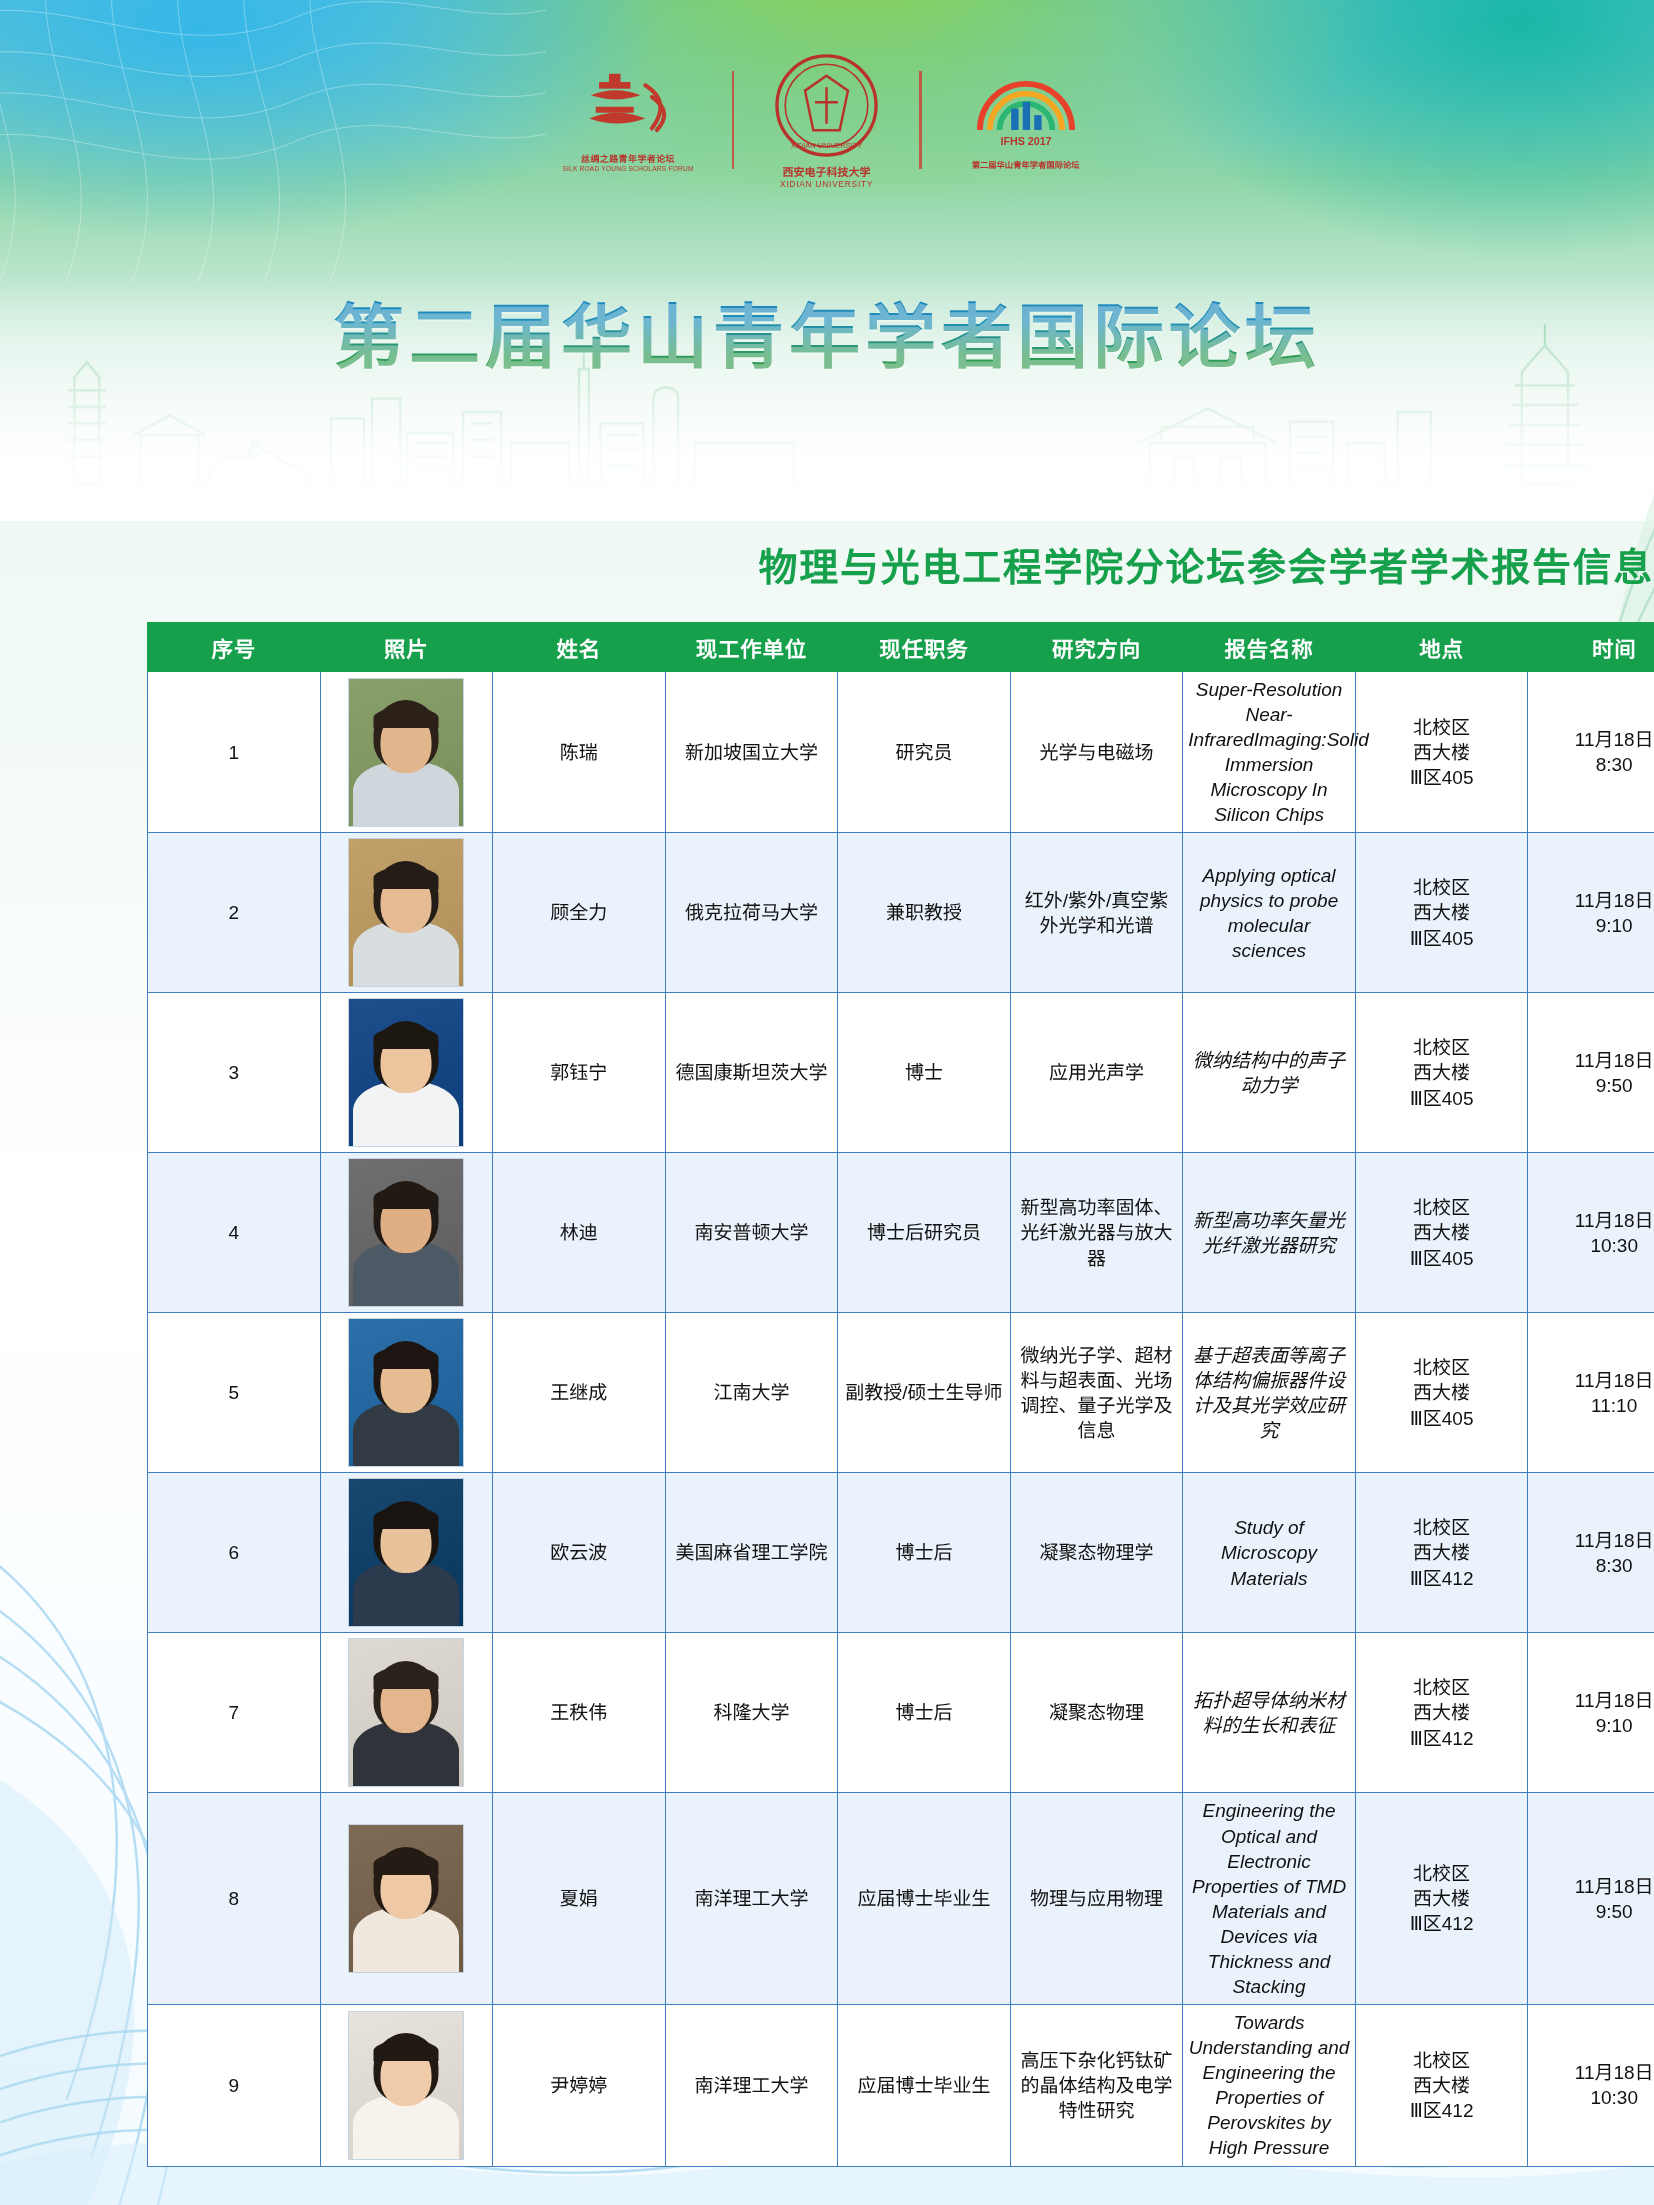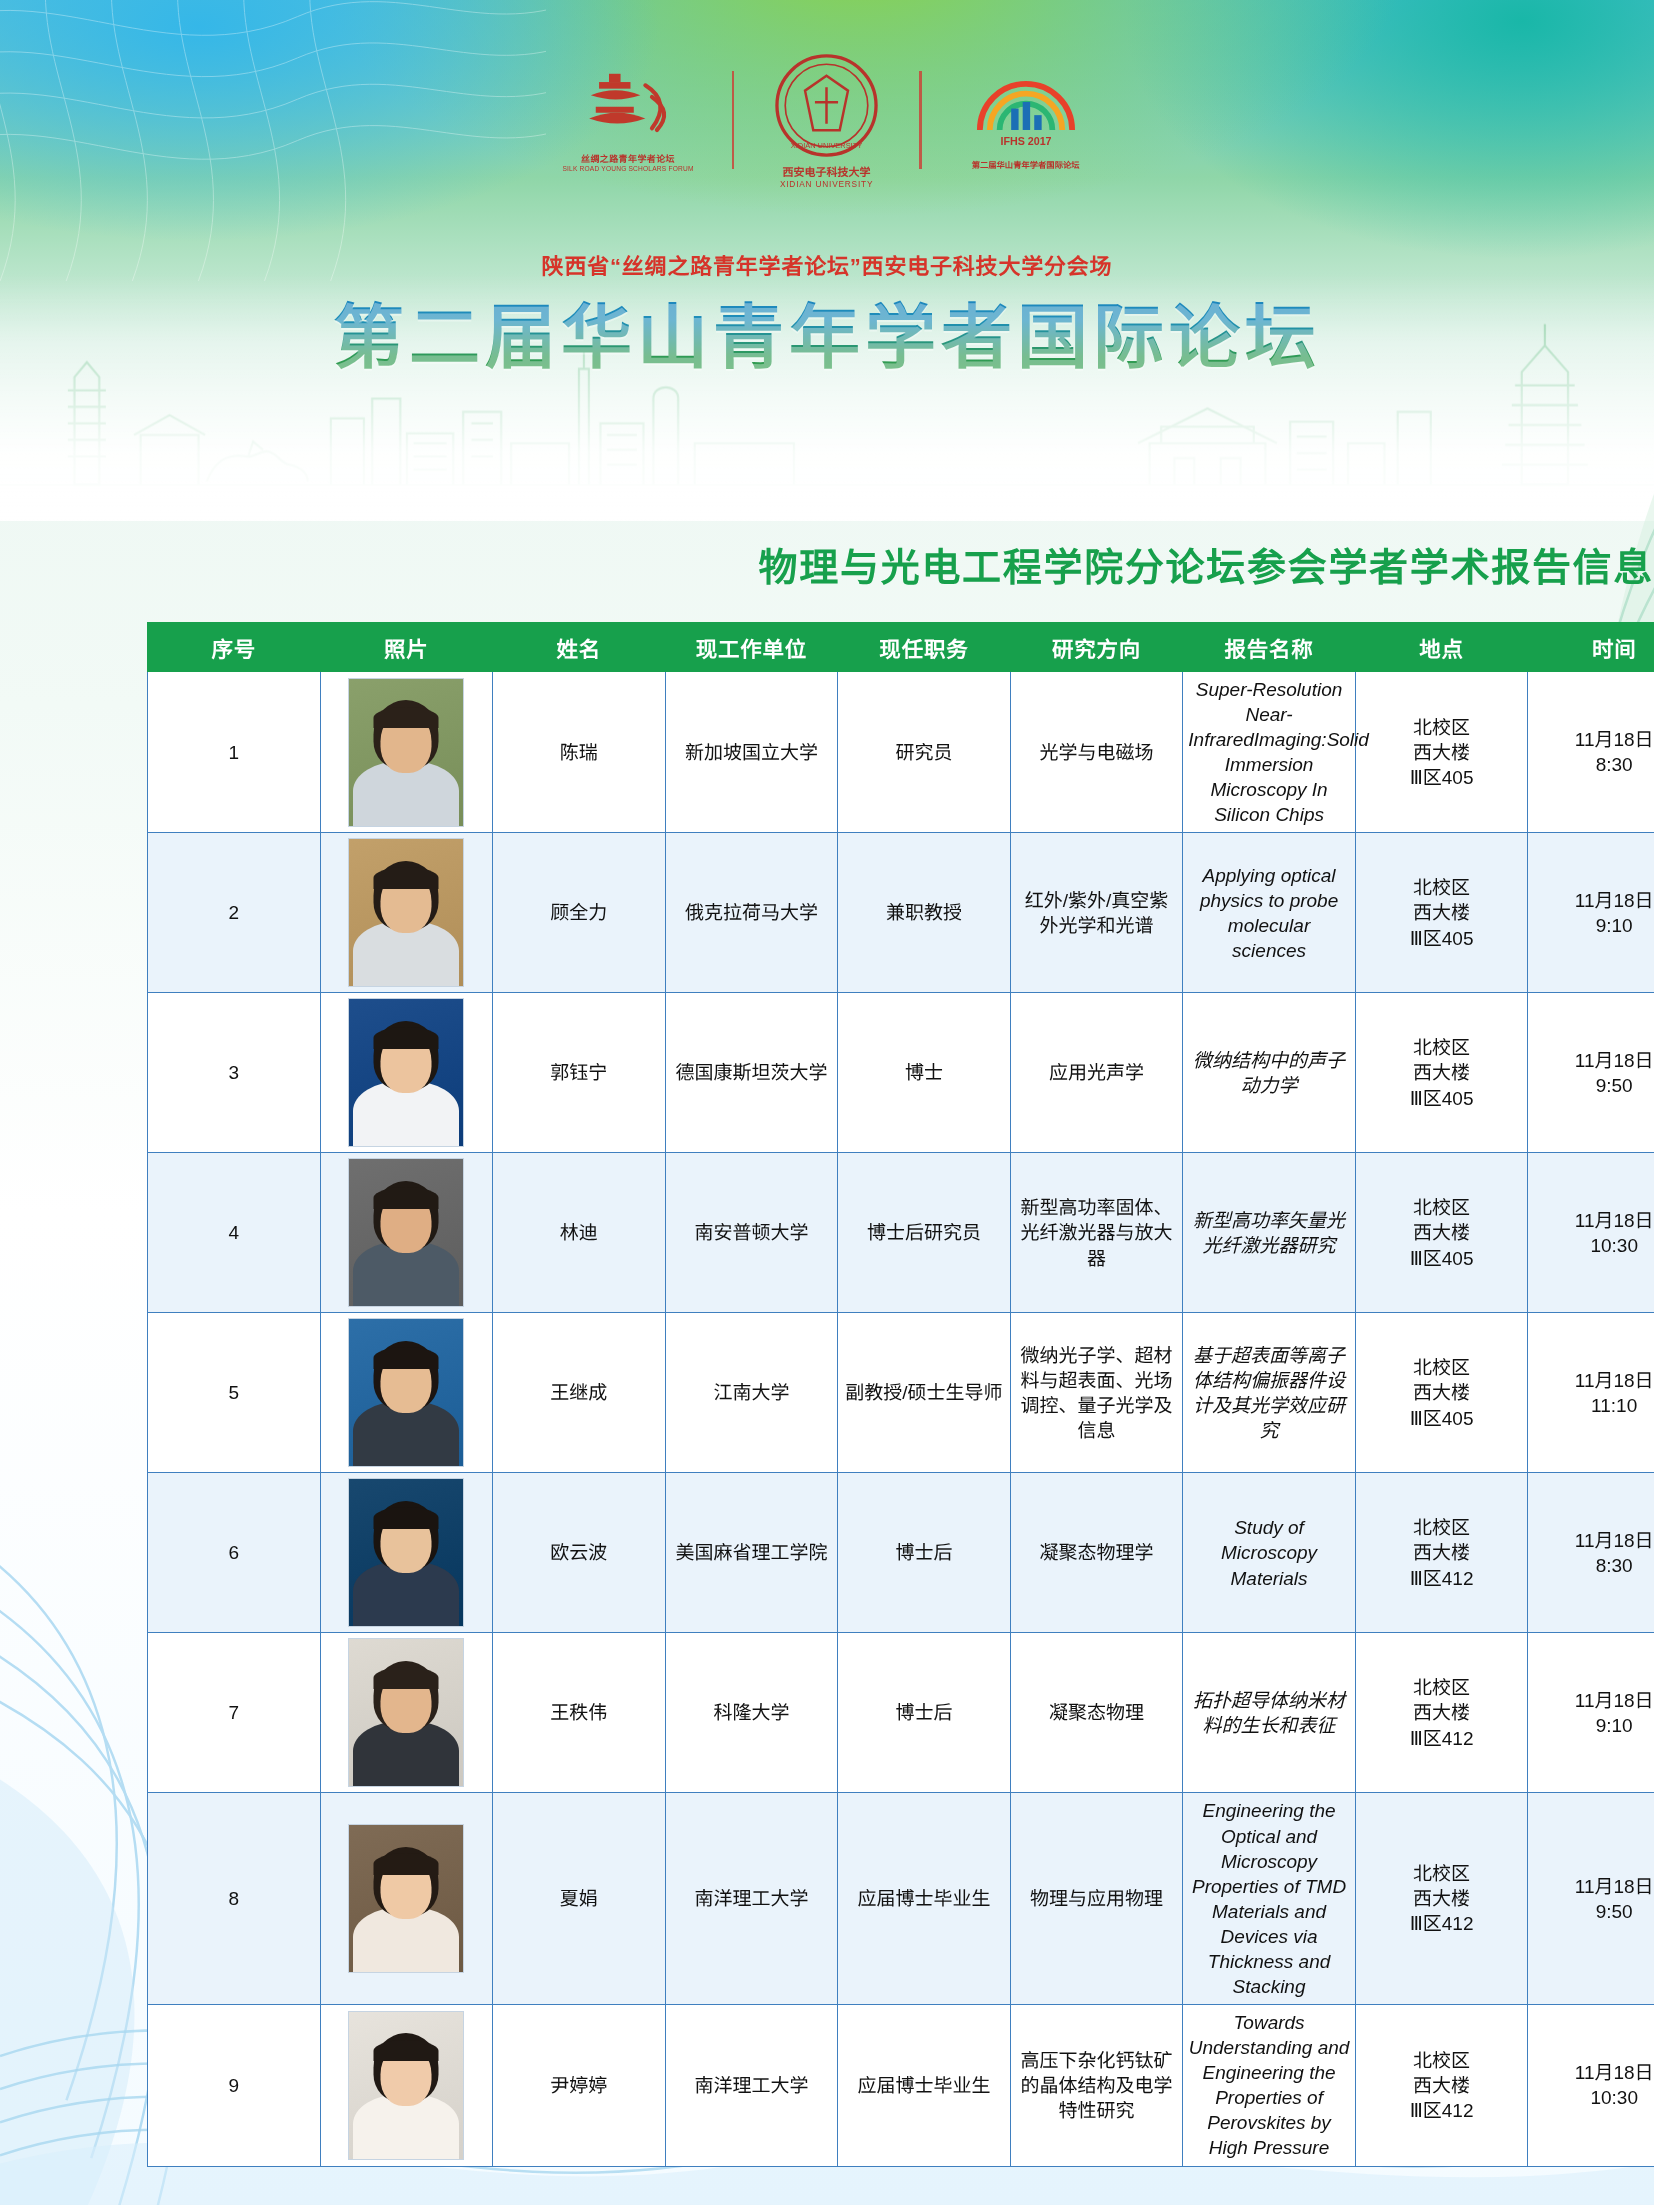--- a/index.html
+++ b/index.html
@@ -363,21 +363,20 @@
             <rect x="76" y="40" width="9" height="34"></rect>
             <rect x="90" y="56" width="9" height="18"></rect>
           </g>
           <text x="80" y="92" font-size="13" fill="#b8332b" text-anchor="middle" font-weight="bold" font-family="Liberation Sans, sans-serif">IFHS 2017</text>
         </svg>
       </div>
       <div class="cap">第二届华山青年学者国际论坛</div>
     </div>
   </div>
 
-  <div class="subtitle-top">陕西省“丝绸之路青年学者论坛”西安电子科技大学分会场</div>
   <div class="main-title">第二届华山青年学者国际论坛</div>
 
   <div class="section-title">物理与光电工程学院分论坛参会学者学术报告信息</div>
 
   <div class="table-wrap">
     <table class="schedule">
       <thead>
         <tr>
           <th>序号</th>
           <th>照片</th>
@@ -581,21 +580,21 @@
     <div class="body" style="width:106px;height:65px;background:#f0e8df"></div>
     <div class="hair" style="width:65px;height:69px;top:21.5px;background:#241b14"></div>
     <div class="head" style="width:51px;height:61px;top:33px;background:#efc9a5"></div>
     <div style="position:absolute;left:50%;transform:translateX(-50%);top:28px;width:65px;height:21.5px;background:#241b14;border-radius:50% 50% 0 0"></div>
   </div>
             </td>
     <td class="col-name">夏娟</td>
     <td class="col-org">南洋理工大学</td>
     <td class="col-title">应届博士毕业生</td>
     <td class="col-field">物理与应用物理</td>
-    <td class="col-report rep-en">Engineering the Optical and Microscopy Properties of TMD Materials and Devices via Thickness and Stacking</td>
+    <td class="col-report rep-en">Engineering the Optical and Electronic Properties of TMD Materials and Devices via Thickness and Stacking</td>
     <td class="col-place cell-lines">
               <span>北校区</span>
               <span>西大楼</span>
               <span>Ⅲ区412</span>
             </td>
     <td class="col-time cell-lines">
               <span>11月18日</span>
               <span>9:50</span>
             </td>
   </tr>

